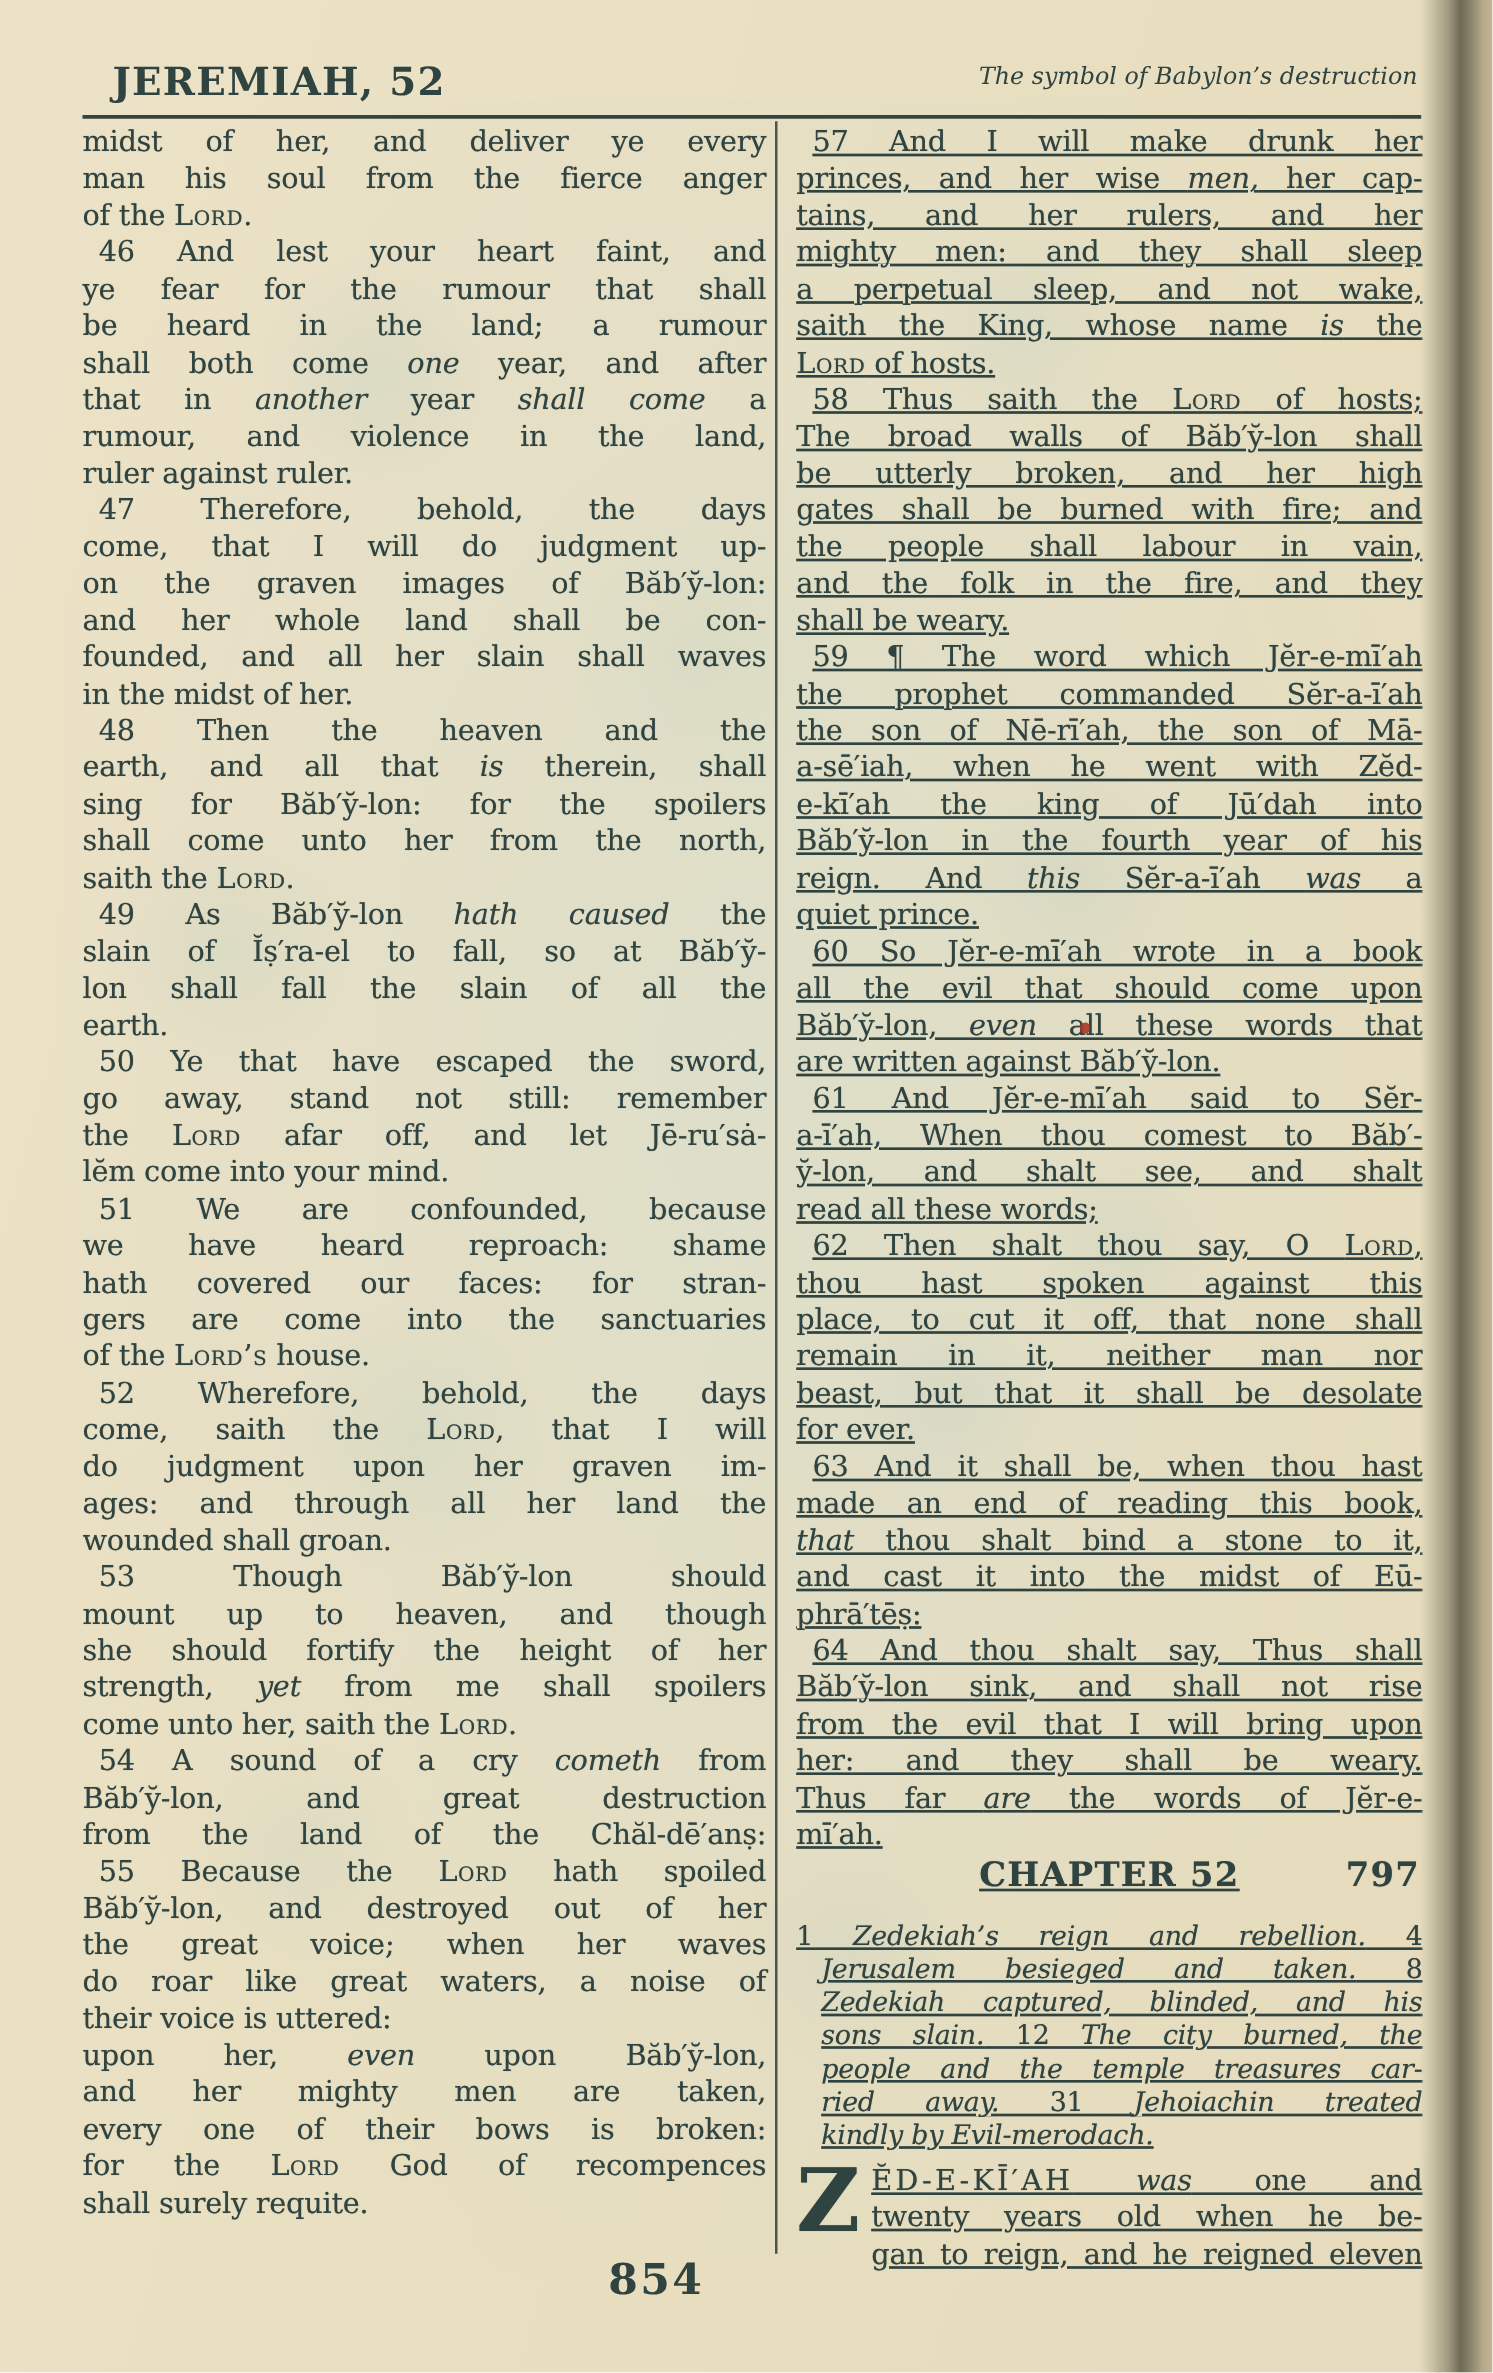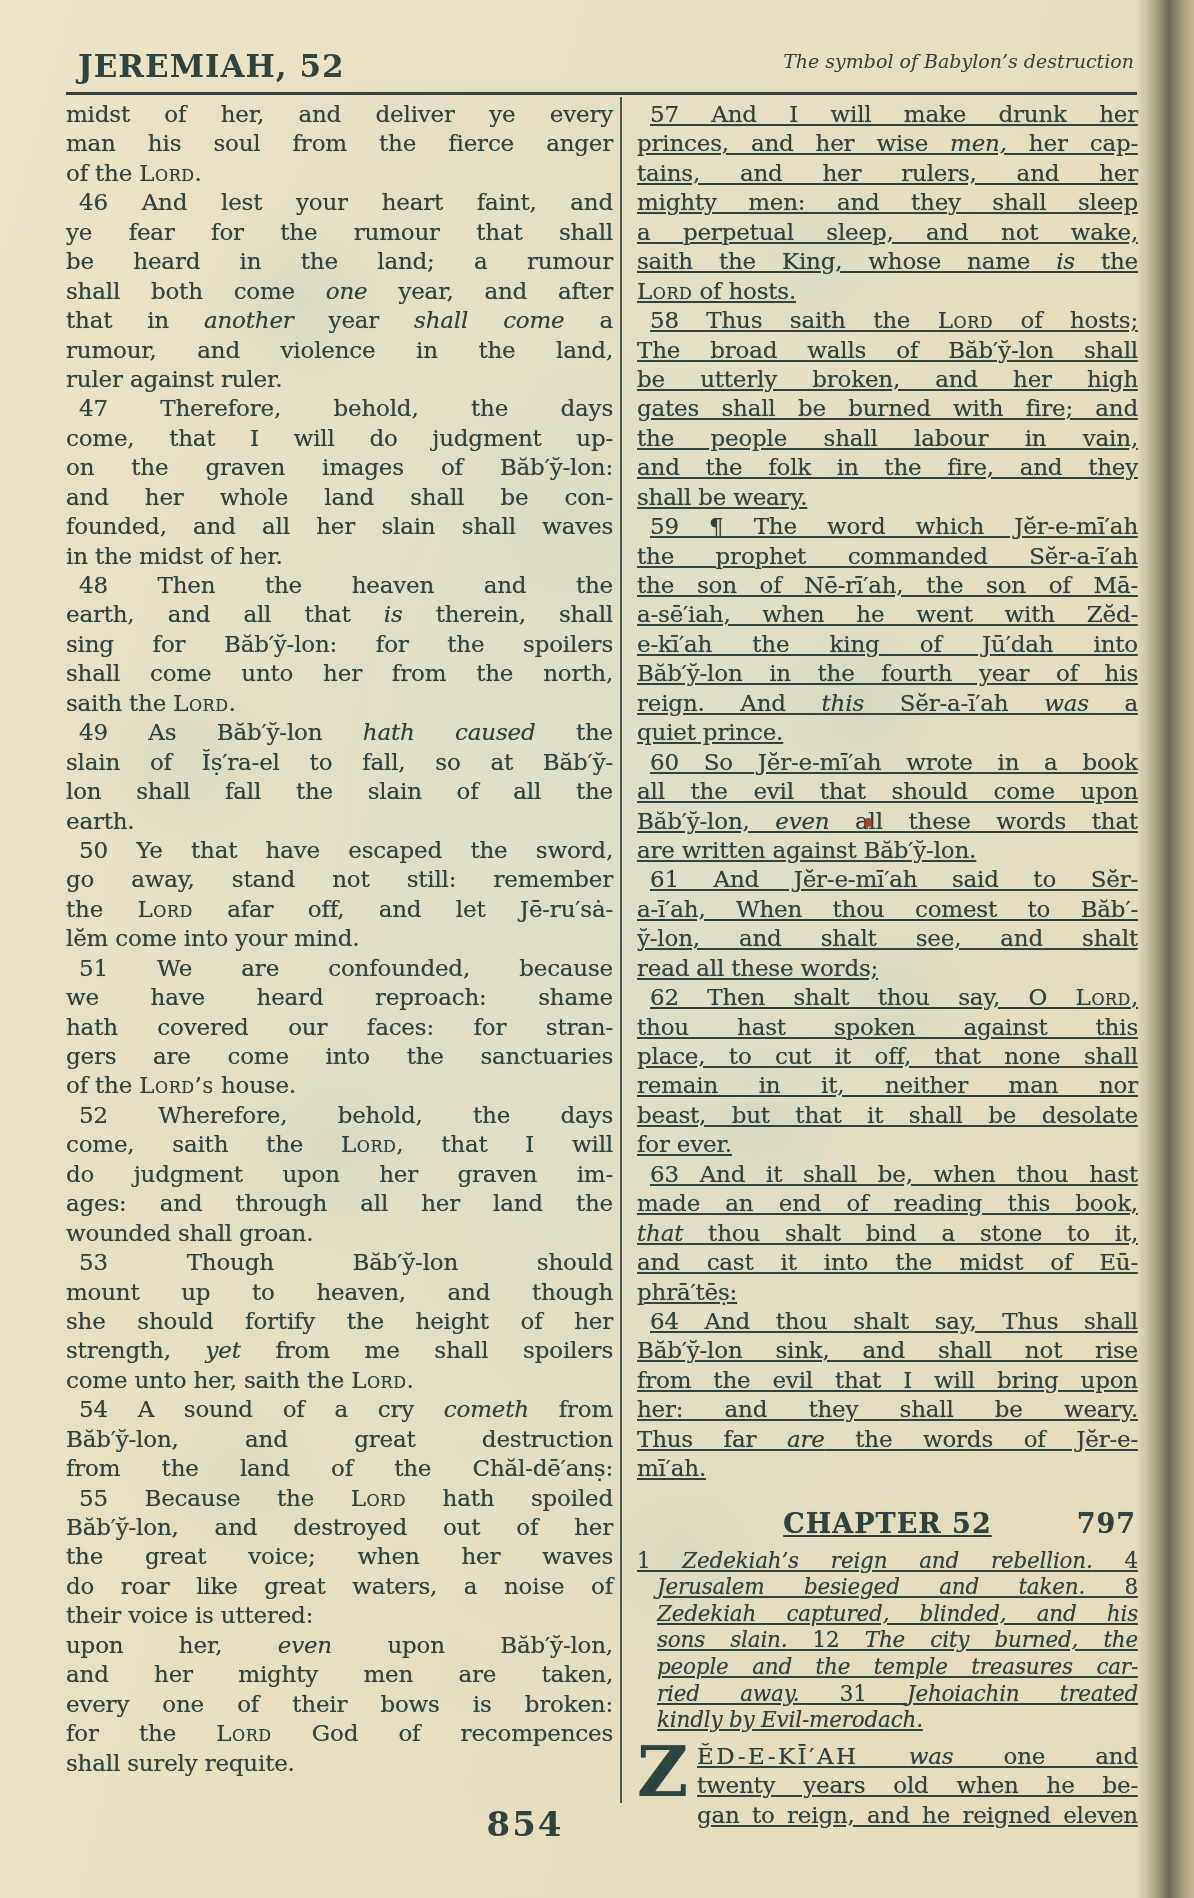--- a/index.html
+++ b/index.html
@@ -24,40 +24,40 @@
     radial-gradient(circle 110px at 900px 1000px,rgba(150,185,180,.12),rgba(150,185,180,0) 70%),
     radial-gradient(circle 170px at 560px 520px,rgba(168,196,184,.12),rgba(168,196,184,0) 70%),
     radial-gradient(circle 140px at 680px 1560px,rgba(160,190,185,.12),rgba(160,190,185,0) 70%);}
   
   #page-edge{position:absolute;top:0;right:0;width:58px;height:1898px;
     background:linear-gradient(90deg,rgba(207,199,169,0) 0%,#cfc7a9 14%,#a39c82 38%,#6e6a57 56%,#8f8870 72%,#b3a88a 86%,#c2b592 100%);}
   #page-crease{position:absolute;top:0;left:1149px;width:3px;height:1898px;
     background:rgba(66,62,48,0.45);filter:blur(1px);}
 
   #header{position:absolute;left:66px;top:48px;width:1070px;height:40px;}
-  #book-title{position:absolute;left:12px;top:0;font-size:31px;font-weight:bold;letter-spacing:1px;text-align:center;}
+  #book-title{position:absolute;left:24px;top:0;font-size:31px;font-weight:bold;letter-spacing:1px;text-align:center;}
   #running-head{position:absolute;right:2px;top:2px;font-size:19px;font-style:italic;}
   #header-rule{position:absolute;left:66px;top:92px;width:1071px;height:3px;background:#35443f;}
 
   #divider{position:absolute;left:620px;top:97px;width:2px;height:1706px;background:rgba(47,63,58,0.85);}
 
   .col{position:absolute;top:100px;font-size:23px;letter-spacing:-0.2px;
        text-shadow:0 0 0.7px rgba(47,67,64,0.55);}
   #col-left{left:66px;width:547px;}
   #col-right{left:637px;width:501px;text-decoration:underline;}
   .col .line,.open-lines .line{line-height:29.45px;height:29.45px;text-align:justify;text-align-last:justify;white-space:normal;overflow:visible;}
   .line.e{text-align-last:left;}
   .line.p{text-indent:13px;}
   .line i{font-style:italic;}
   .sc{font-variant:small-caps;letter-spacing:0.5px;margin-top:45px;}
 
   #chapter-row{position:relative;text-align:center;font-weight:bold;font-size:27px;
-       margin-top:24px;height:32px;line-height:32px;letter-spacing:1px;}
+       margin-top:1px;height:32px;line-height:32px;letter-spacing:1px;}
   #chapter-ref{position:absolute;right:2px;top:0;}
-  #summary{margin-top:8px;padding-left:20px;font-size:21.5px;}
+  #summary{margin-top:20px;padding-left:20px;font-size:21.5px;}
   #summary .line{line-height:26.6px;height:26.6px;text-align:justify;text-align-last:justify;}
   #summary .line:first-child{text-indent:-20px;}
   #summary .line.e{text-align-last:left;}
 
   #open-para{margin-top:8px;}
   #dropcap{float:left;width:52px;height:56px;font-size:70px;line-height:54px;
        font-weight:bold;margin:3px 8px 0 0;}
   .caps{letter-spacing:2.5px;}
 
   #page-number{position:absolute;left:470px;top:1804px;width:110px;text-align:center;

